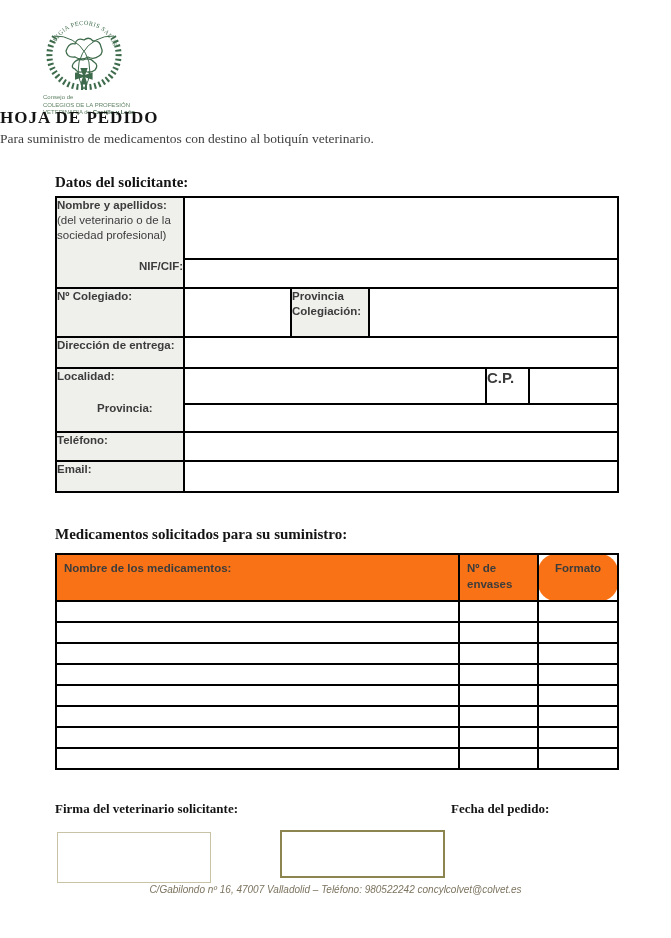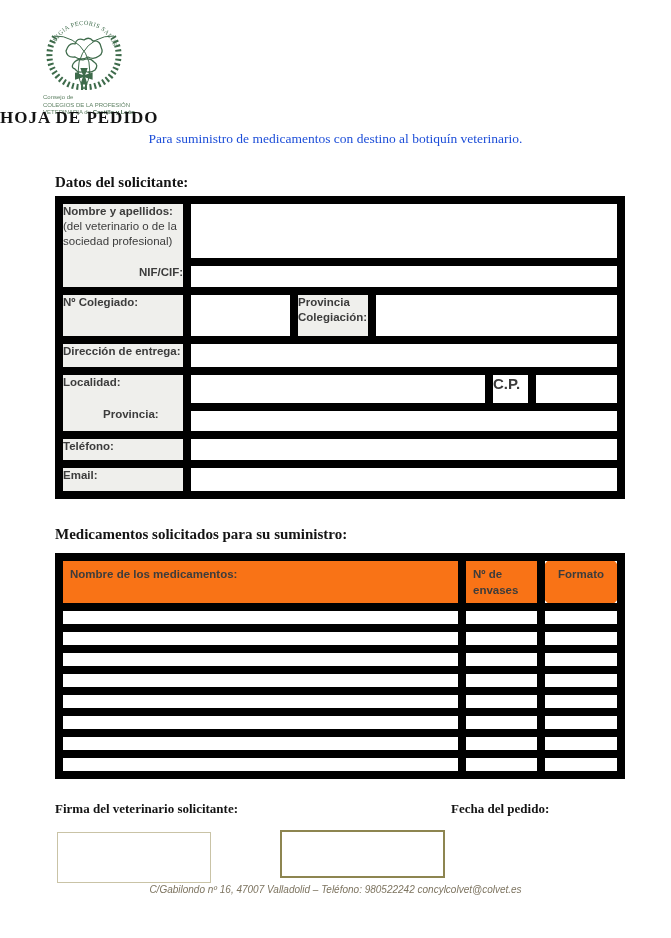--- a/index.html
+++ b/index.html
@@ -10,30 +10,30 @@
   .seal{position:absolute;left:44px;top:13px;width:80px;height:80px;}
   .logo-caption{position:absolute;left:43px;top:94px;width:150px;
                 font-size:6px;line-height:7.5px;color:#5E8163;}
   .logo-caption .l2{text-transform:none;}
   .logo-caption b{color:#4a6e50;}
 
   
   .title{position:absolute;left:0;top:108px;width:100%;text-align:left;
          font-family:"Liberation Serif",serif;font-weight:bold;font-size:17px;
          letter-spacing:1px;color:#141414;}
-  .subtitle{position:absolute;left:0;top:131px;width:100%;text-align:center;
-            font-family:"Liberation Serif",serif;font-size:13.5px;color:#1d4ed8;}
+  .subtitle{position:absolute;left:0;top:131px;width:100%;
+            font-family:"Liberation Serif",serif;font-size:13.5px;color:#404040;}
   .sec-heading{position:absolute;left:55px;font-family:"Liberation Serif",serif;
                font-weight:bold;font-size:15px;color:#141414;}
   #h-datos{top:174px;}
   #h-meds{top:526px;}
 
   
   table.ftable{border-collapse:collapse;table-layout:fixed;position:absolute;left:55px;width:562px;}
-  .ftable td{border:8px solid #000000;vertical-align:top;padding:0;overflow:hidden;}
+  .ftable td{border:2px solid #000000;vertical-align:top;padding:0;overflow:hidden;}
   .lbl{background:#EFEFEC;font-weight:bold;font-size:11.5px;line-height:15px;
        color:#3c3c3c;padding:5px 6px;}
   .sublbl{font-weight:normal;}
   .gap-top{margin-top:16px;text-align:right;}
   .prov-label{margin-top:17px;padding-left:40px;}
   .input-cell{background:#fff;}
   .cp-cell{vertical-align:bottom;background:#fff;font-weight:bold;font-size:15px;
            color:#3c3c3c;padding:1px 3px;}
   #datos-table{top:196px;}
   #meds-table{top:553px;}

